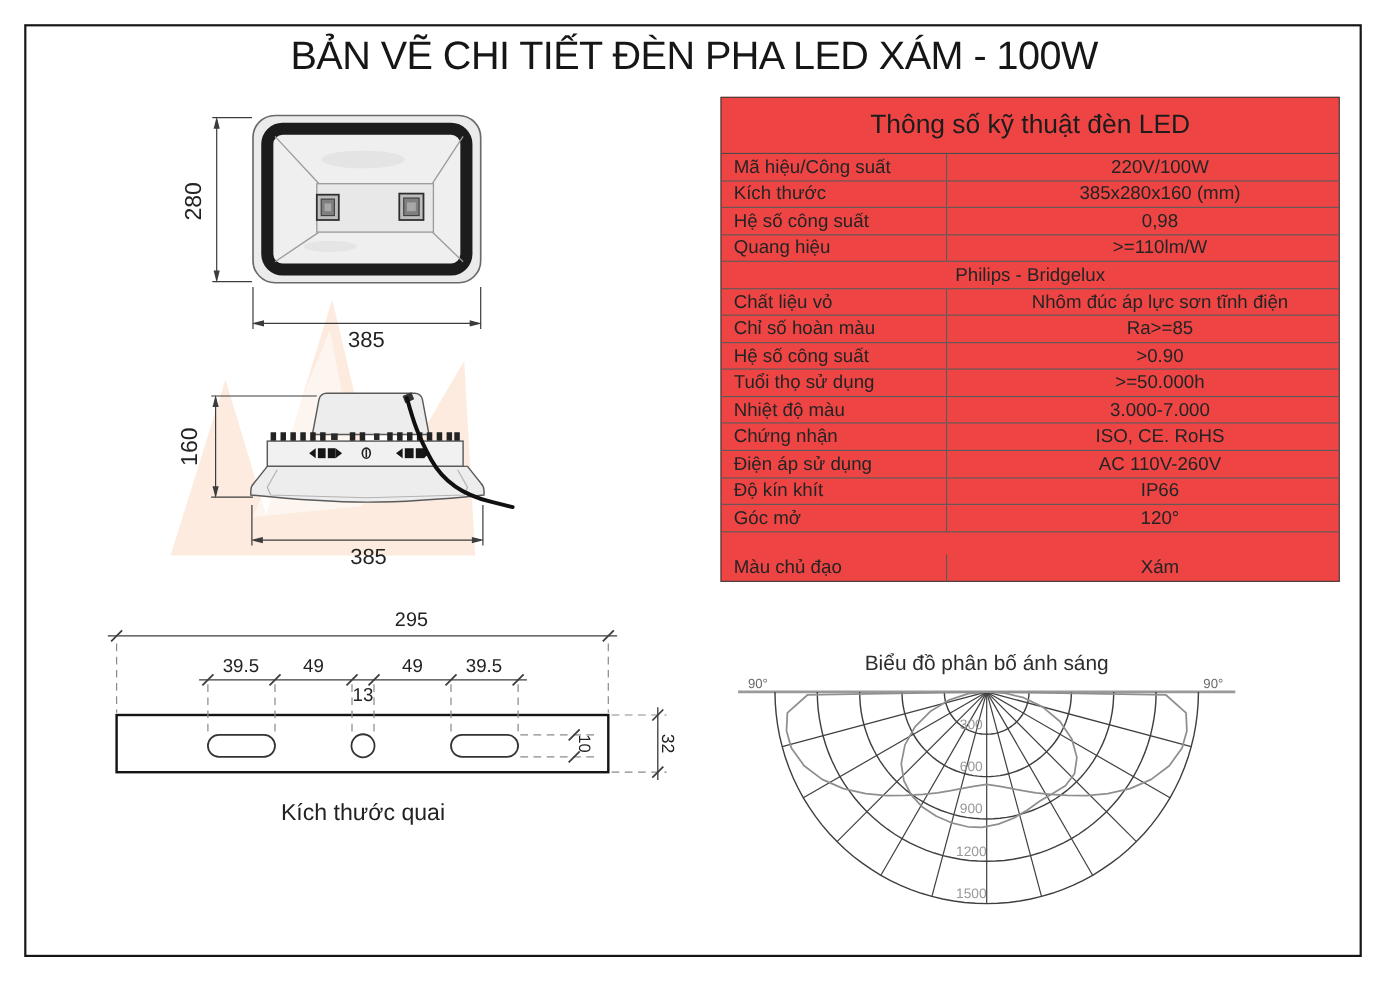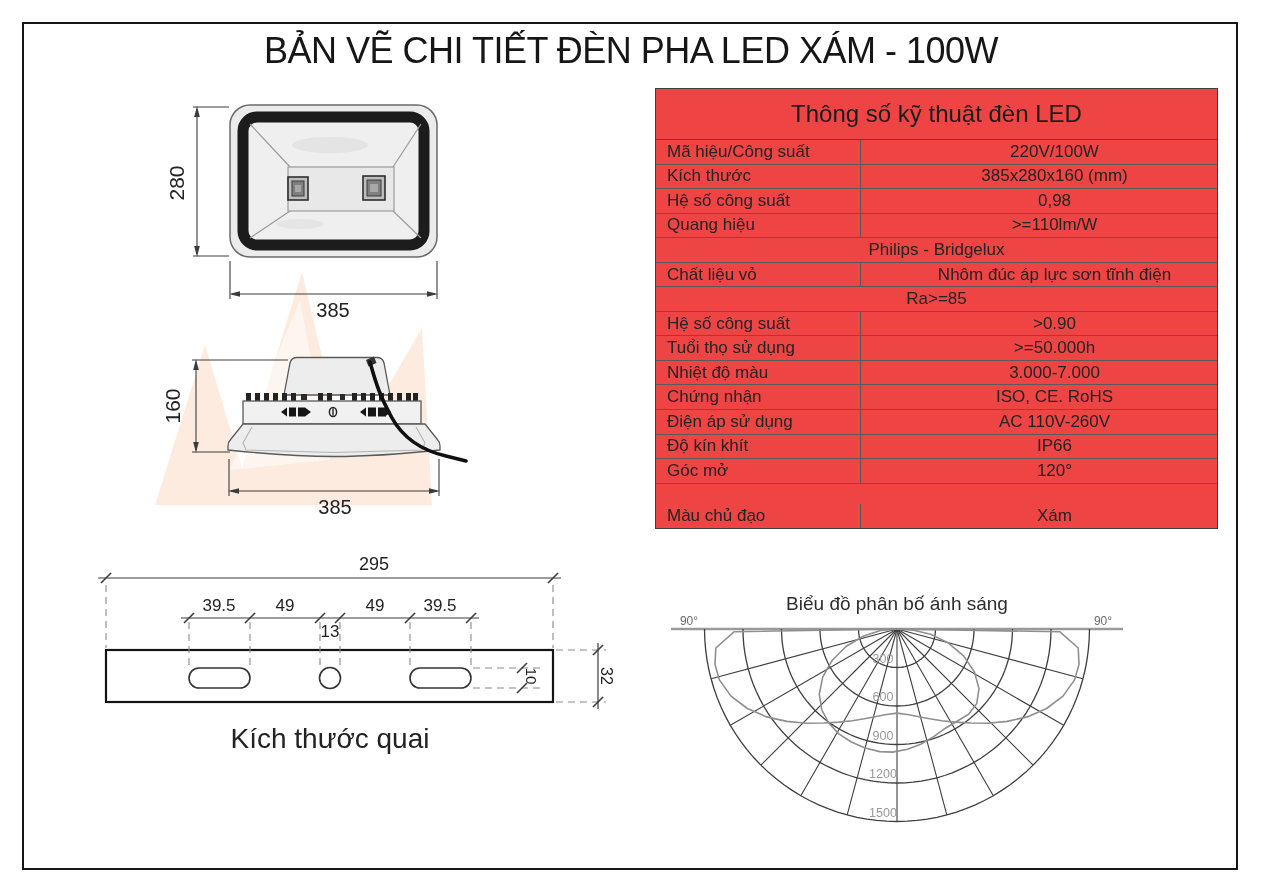--- a/index.html
+++ b/index.html
@@ -7,21 +7,21 @@
          font-family:"Liberation Sans","DejaVu Sans",sans-serif;color:#1f1f1f;}
   .page-border{position:absolute;left:22px;top:22px;width:1212px;height:844px;border:2px solid #161616;}
   .page-title{position:absolute;left:50%;top:51px;transform:translate(-50%,-50%);
               font-size:36px;letter-spacing:-0.5px;color:#161616;white-space:nowrap;}
   svg.draw{position:absolute;left:0;top:0;}
   .lbl{position:absolute;transform:translate(-50%,-50%);white-space:nowrap;color:#222;}
   .lbl.rot-ccw{transform:translate(-50%,-50%) rotate(-90deg);}
   .lbl.rot-cw{transform:translate(-50%,-50%) rotate(90deg);}
   .chart-title{position:absolute;transform:translate(-50%,-50%);font-size:19px;color:#2d2d2d;white-space:nowrap;}
   .deg-lbl{position:absolute;transform:translate(-50%,-50%);font-size:12px;color:#6b6b6b;white-space:nowrap;}
-  .caption{position:absolute;transform:translate(-50%,-50%);font-size:28px;color:#222;white-space:nowrap;}
+  .caption{position:absolute;transform:translate(-50%,-50%);font-size:21px;color:#222;white-space:nowrap;}
 
   .spec-table{position:absolute;left:655px;top:88px;width:563px;border:1.5px solid #3f3f3f;background:#ef4444;box-sizing:border-box;}
   .spec-title{height:50px;display:flex;align-items:center;justify-content:center;
               font-size:24px;color:#1c1c1c;border-bottom:1px solid #4a4a4a;}
   .spec-row{display:flex;height:24.55px;border-bottom:1px solid #5a5a5a;box-sizing:border-box;gap:31px;}
   .spec-row:last-child{border-bottom:none;margin-top:20px;}
   .spec-label{width:205px;box-sizing:border-box;border-right:1px solid #5a5a5a;
               padding-left:11px;font-size:17px;display:flex;align-items:center;color:#242424;}
   .spec-value{flex:1;font-size:17px;display:flex;align-items:center;justify-content:center;color:#242424;}
 </style>
@@ -234,20 +234,21 @@
         <div class="spec-value">&gt;=110lm/W</div>
       </div>
     <div class="spec-row">
         <div class="spec-value">Philips - Bridgelux</div>
       </div>
     <div class="spec-row">
         <div class="spec-label">Chất liệu vỏ</div>
         <div class="spec-value">Nhôm đúc áp lực sơn tĩnh điện</div>
       </div>
     <div class="spec-row">
+        <div class="spec-label">Chỉ số hoàn màu</div>
         <div class="spec-value">Ra&gt;=85</div>
       </div>
     <div class="spec-row">
         <div class="spec-label">Hệ số công suất</div>
         <div class="spec-value">&gt;0.90</div>
       </div>
     <div class="spec-row">
         <div class="spec-label">Tuổi thọ sử dụng</div>
         <div class="spec-value">&gt;=50.000h</div>
       </div>

